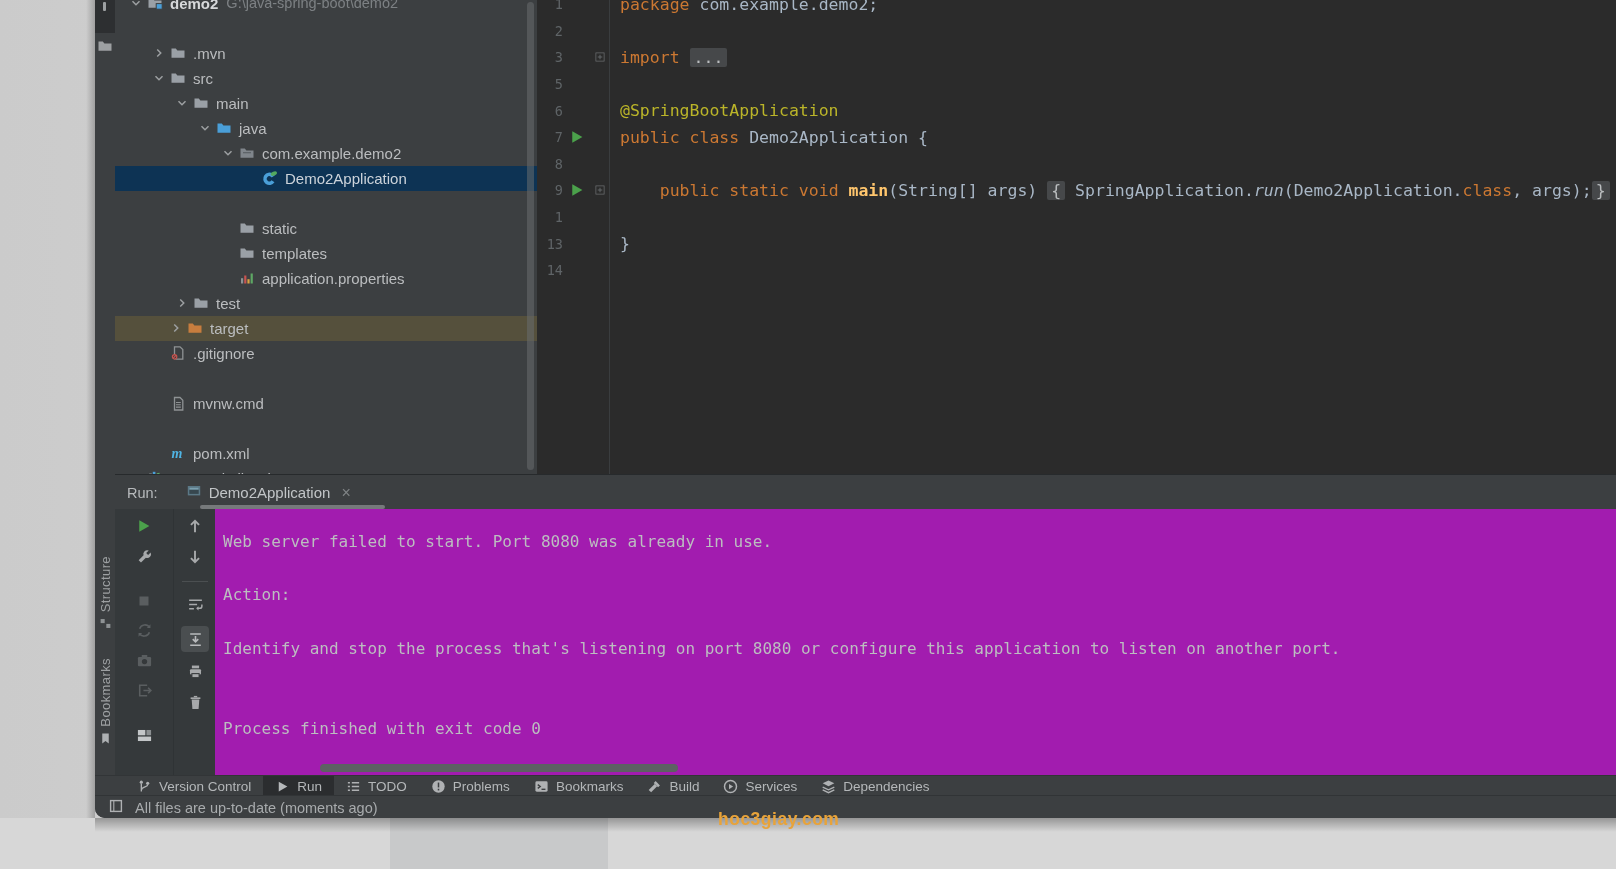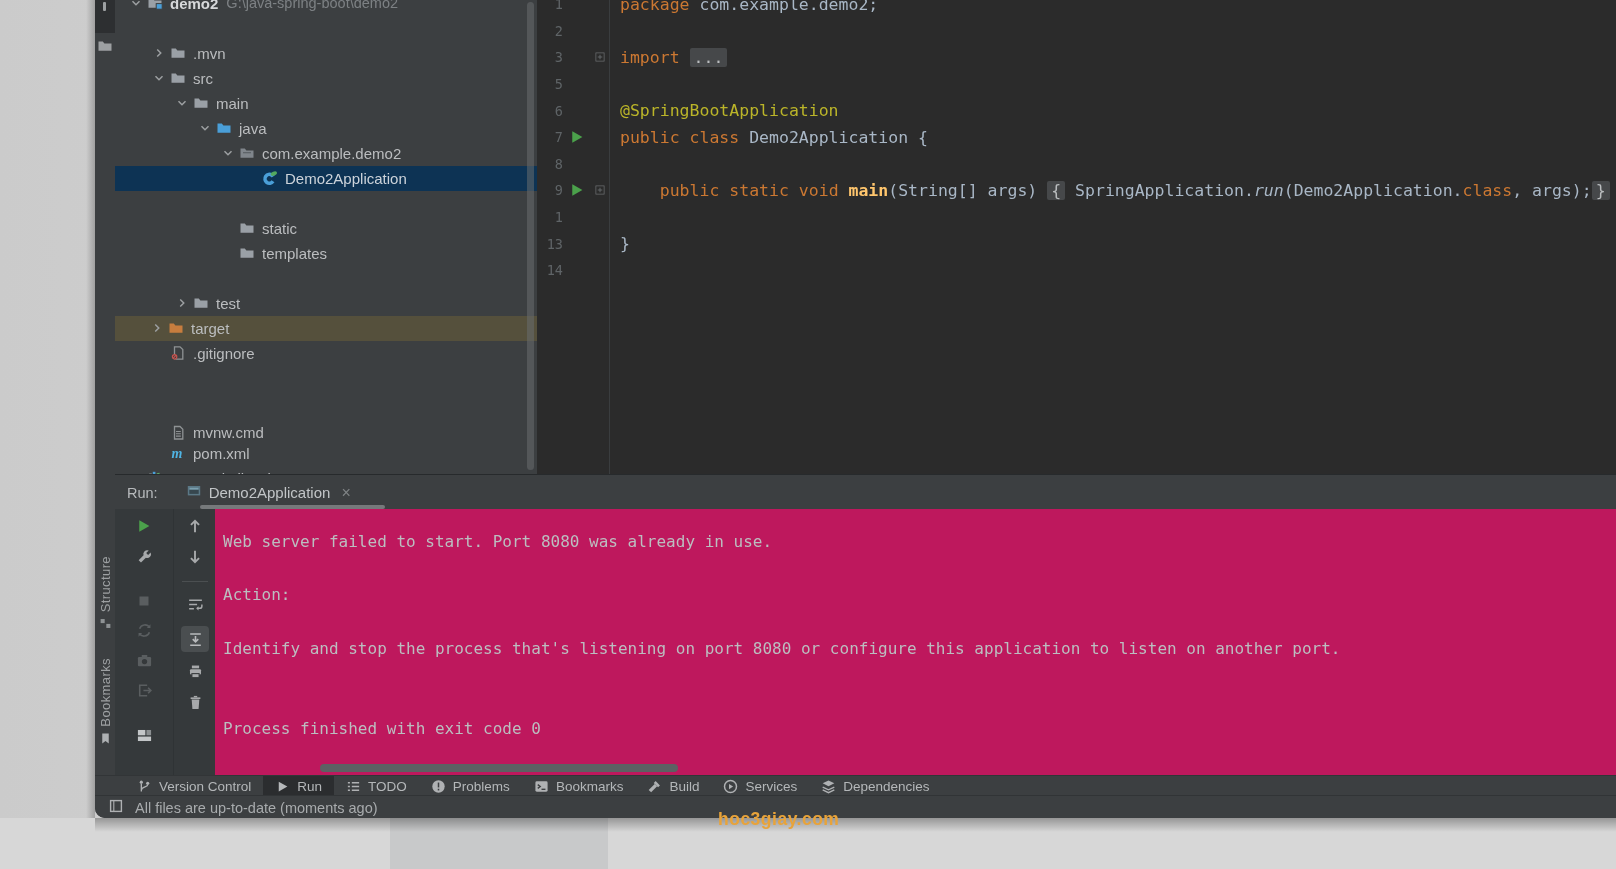--- a/index.html
+++ b/index.html
@@ -51,21 +51,21 @@
   .run-tab{display:flex;align-items:center;gap:7px;margin-left:28px;color:#c2c5c7;font-size:15px;}
   .run-tab .x{color:#7f8385;font-size:16px;margin-left:4px;}
   .tab-underline{position:absolute;left:85px;top:30px;width:185px;height:4px;background:#76797b;border-radius:2px;}
   .run-body{position:absolute;left:20px;right:0;top:509px;height:266px;background:#35393b;}
   .rb-col{position:absolute;top:0;bottom:0;display:flex;flex-direction:column;align-items:center;padding-top:8px;}
   .rb-col1{left:0;width:58px;}
   .rb-col2{left:58px;width:42px;border-left:1px solid #2f3335;}
   .rb-ic{width:20px;height:18px;display:flex;align-items:center;justify-content:center;margin-bottom:13px;}
   .rb-sep{width:26px;height:1px;background:#4b4f51;margin:2px 0 13px 0;}
   .rb-ic.selbox{background:#4a4e50;border-radius:4px;width:28px;height:26px;margin-bottom:10px;}
-  .console{position:absolute;left:100px;right:0;top:0;bottom:0;background:#be185d;}
+  .console{position:absolute;left:100px;right:0;top:0;bottom:0;background:#a21caf;}
   .con-lines{position:absolute;left:8px;top:19px;font-family:"DejaVu Sans Mono",monospace;font-size:16px;color:#bcbec0;white-space:pre;}
   .con-line{height:26.7px;display:flex;align-items:center;}
   .hscroll{position:absolute;left:105px;bottom:3px;width:358px;height:8px;background:#5d6163;border-radius:4px;}
 
   
   .tw-bar{position:absolute;left:0;right:0;top:775px;height:20px;background:#3c3f41;border-top:1px solid #323537;display:flex;align-items:stretch;padding-left:30px;font-size:13.5px;color:#b4b7b9;}
   .tw-item{display:flex;align-items:center;gap:7px;padding:0 12px;cursor:default;}
   .tw-item.active{background:#2b2d2f;}
   .status-bar{position:absolute;left:0;right:0;top:795px;height:23px;background:#3c3f41;border-top:1px solid #313436;display:flex;align-items:center;padding-left:13px;gap:11px;color:#a8abad;font-size:14.5px;}
 </style>
@@ -130,21 +130,21 @@
           <span class="chev"></span>
           <span class="ticon">
             <span style="display: inline-flex; align-items: center;">
               <svg width="16" height="16" viewBox="0 0 16 16" xmlns="http://www.w3.org/2000/svg">
                 <text x="1.5" y="13" font-size="14" font-style="italic" font-weight="bold" fill="#4FB4E3" font-family="Liberation Serif,serif">m</text>
               </svg>
             </span>
           </span>
           <span class="tlabel">pom.xml</span>
         </div>
-        <div class="tree-row" style="top: 420px; padding-left: 33px;">
+        <div class="tree-row" style="top: 391px; padding-left: 33px;">
           <span class="chev"></span>
           <span class="ticon">
             <span style="display: inline-flex; align-items: center;">
               <svg width="16" height="16" viewBox="0 0 16 16" xmlns="http://www.w3.org/2000/svg">
                 <path d="M4.5 1.5h5.5l2.8 2.8V14H4.5z" fill="none" stroke="#8e9294" stroke-width="1.3"></path>
                 <g stroke="#8e9294" stroke-width="1.1">
                   <path d="M6 6.5h4.8M6 8.8h4.8M6 11.1h4.8"></path>
                 </g>
               </svg>
             </span>
@@ -158,21 +158,21 @@
               <svg width="16" height="16" viewBox="0 0 16 16" xmlns="http://www.w3.org/2000/svg">
                 <path d="M4.5 1.8h5.5l2.8 2.8v9.6H4.5z" fill="none" stroke="#8e9294" stroke-width="1.3"></path>
                 <circle cx="4.6" cy="11.8" r="2.8" fill="#3c3f41"></circle>
                 <circle cx="4.6" cy="11.8" r="2.2" fill="none" stroke="#c75450" stroke-width="1.2"></circle>
                 <path d="M3 13.4l3.2-3.2" stroke="#c75450" stroke-width="1.2"></path>
               </svg>
             </span>
           </span>
           <span class="tlabel">.gitignore</span>
         </div>
-        <div class="tree-row hl" style="top: 315.5px; padding-left: 31px;">
+        <div class="tree-row hl" style="top: 315.5px; padding-left: 50px;">
           <span class="chev">
             <span style="display: inline-flex; align-items: center;">
               <svg width="14" height="14" viewBox="0 0 16 16" xmlns="http://www.w3.org/2000/svg">
                 <path d="M6 4l4 4-4 4" stroke="#9da0a2" stroke-width="1.7" fill="none"></path>
               </svg>
             </span>
           </span>
           <span class="ticon">
             <span style="display: inline-flex; align-items: center;">
               <svg width="16" height="16" viewBox="0 0 16 16" xmlns="http://www.w3.org/2000/svg">
@@ -191,20 +191,34 @@
             </span>
           </span>
           <span class="ticon">
             <span style="display: inline-flex; align-items: center;">
               <svg width="16" height="16" viewBox="0 0 16 16" xmlns="http://www.w3.org/2000/svg">
                 <path d="M1.5 3.5h4.3l1.6 2h7.1v7.2H1.5z" fill="#9aa0a6"></path>
               </svg>
             </span>
           </span>
           <span class="tlabel">test</span>
+        </div>
+        <div class="tree-row" style="top: 265.5px; padding-left: 102px;">
+          <span class="chev"></span>
+          <span class="ticon">
+            <span style="display: inline-flex; align-items: center;">
+              <svg width="16" height="16" viewBox="0 0 16 16" xmlns="http://www.w3.org/2000/svg">
+                <rect x="2" y="8.2" width="2.2" height="5.3" fill="#8e9294"></rect>
+                <rect x="5.2" y="5.5" width="2.2" height="8" fill="#c75450"></rect>
+                <rect x="8.4" y="9.2" width="2.2" height="4.3" fill="#d9a343"></rect>
+                <rect x="11.6" y="3.5" width="2.2" height="10" fill="#5ea764"></rect>
+              </svg>
+            </span>
+          </span>
+          <span class="tlabel">application.properties</span>
         </div>
         <div class="tree-row" style="top: 240.5px; padding-left: 102px;">
           <span class="chev"></span>
           <span class="ticon">
             <span style="display: inline-flex; align-items: center;">
               <svg width="16" height="16" viewBox="0 0 16 16" xmlns="http://www.w3.org/2000/svg">
                 <path d="M1.5 3.5h4.3l1.6 2h7.1v7.2H1.5z" fill="#9aa0a6"></path>
               </svg>
             </span>
           </span>

